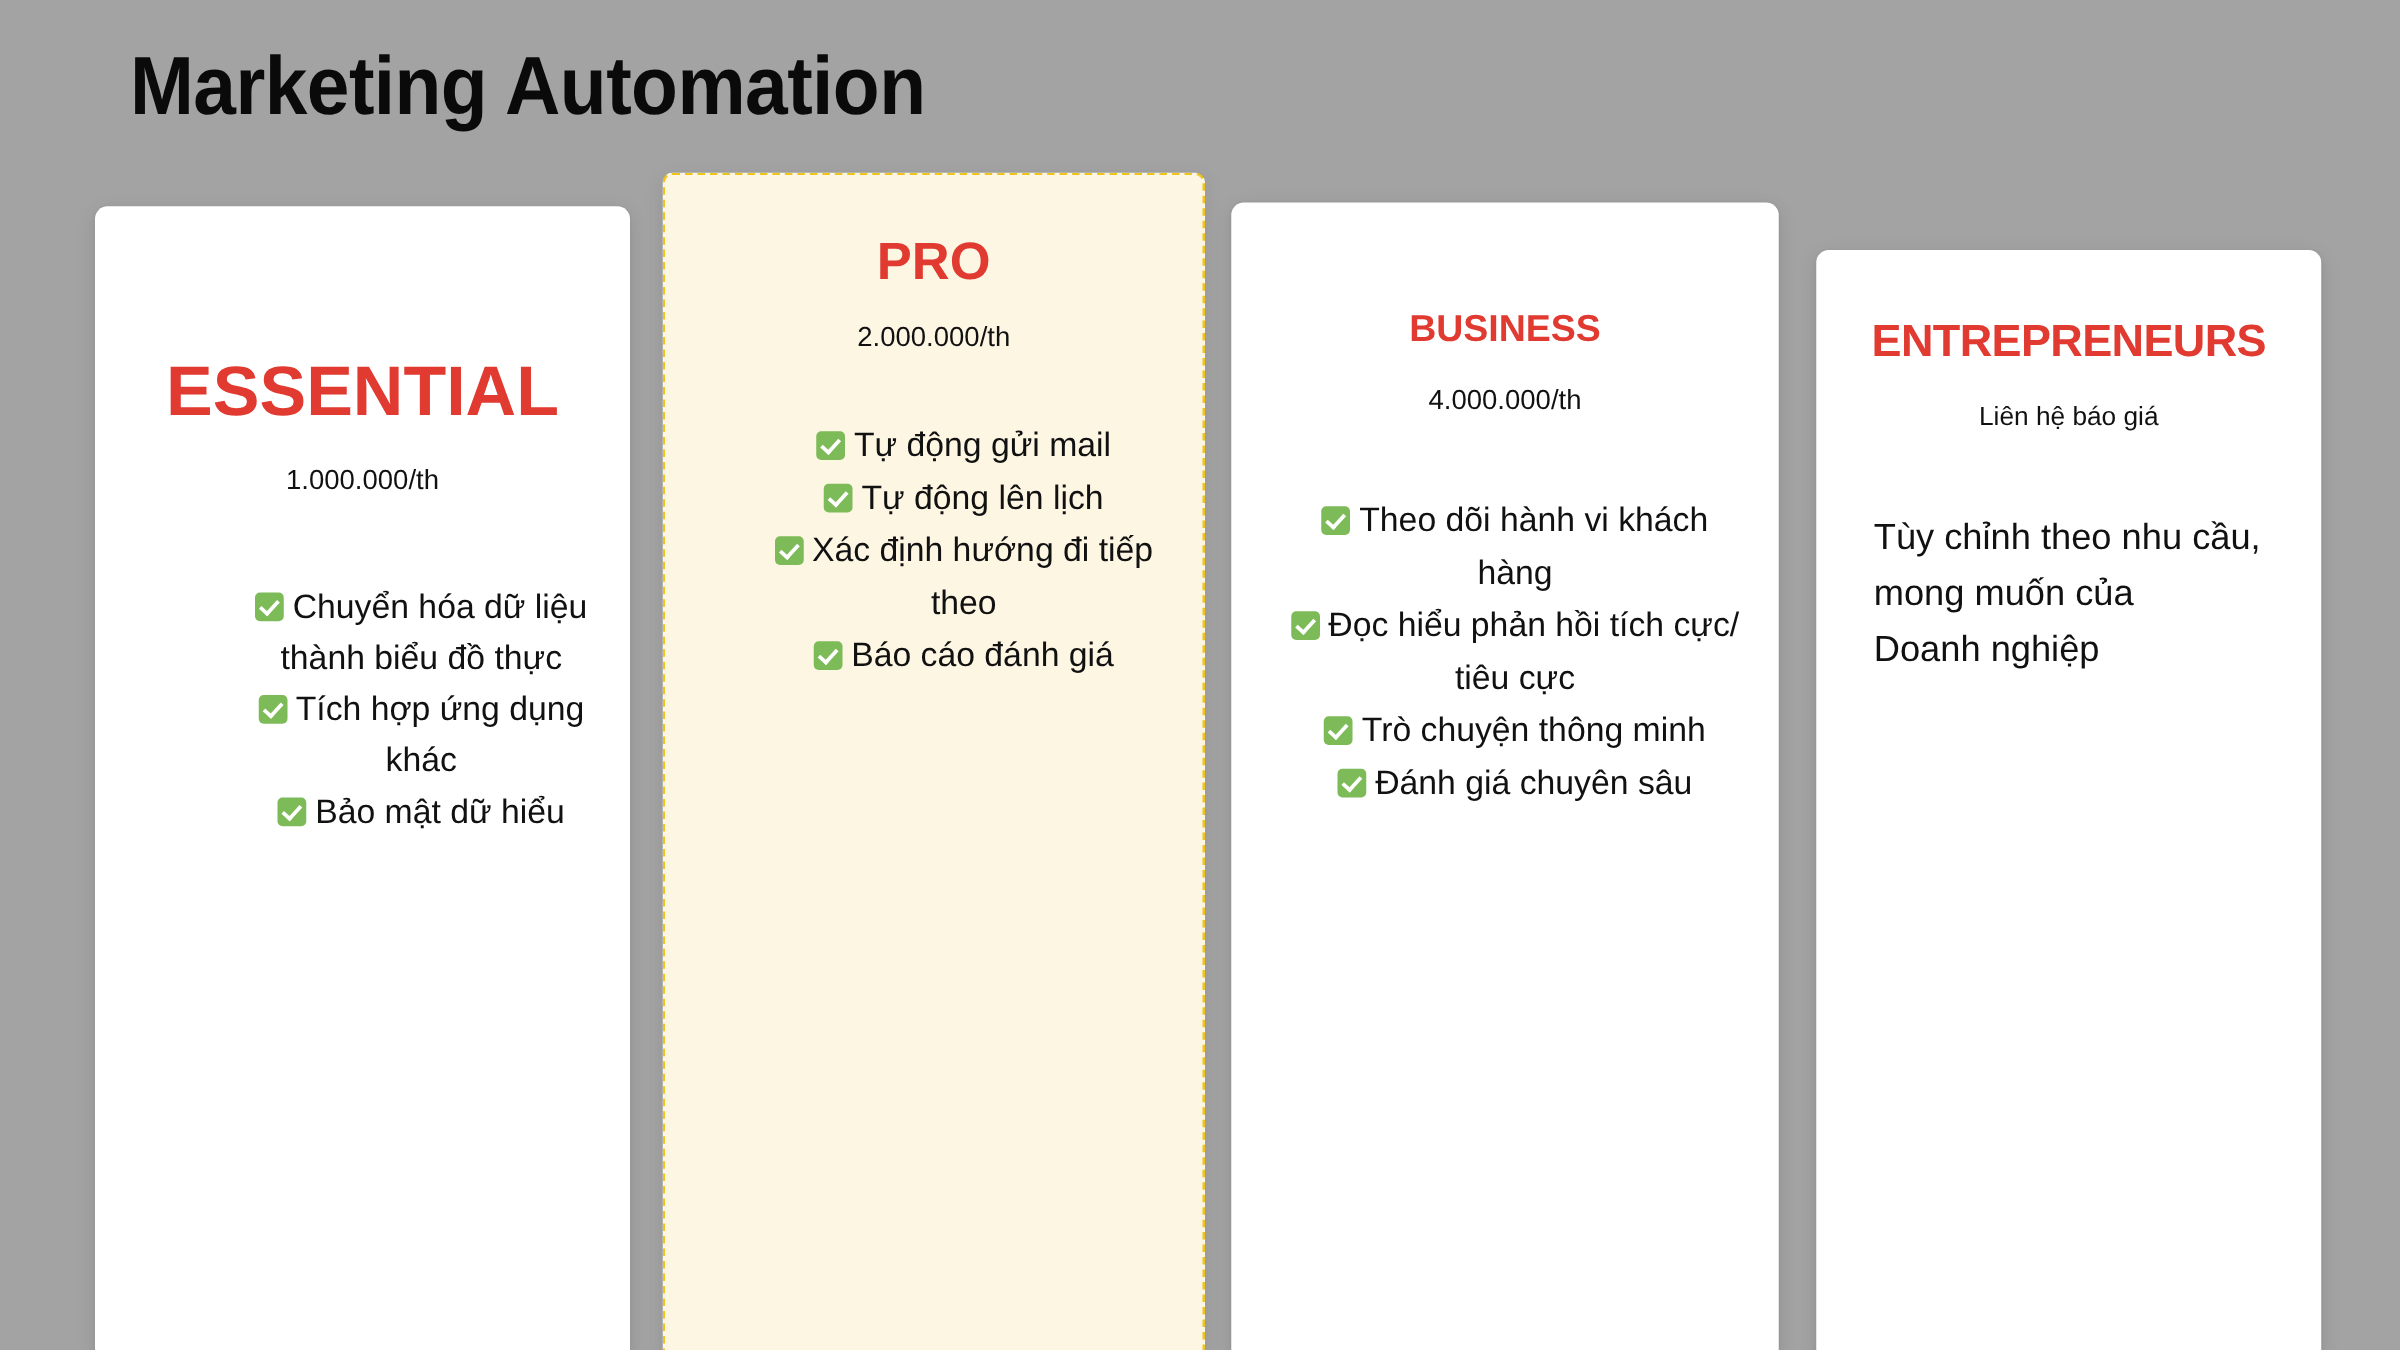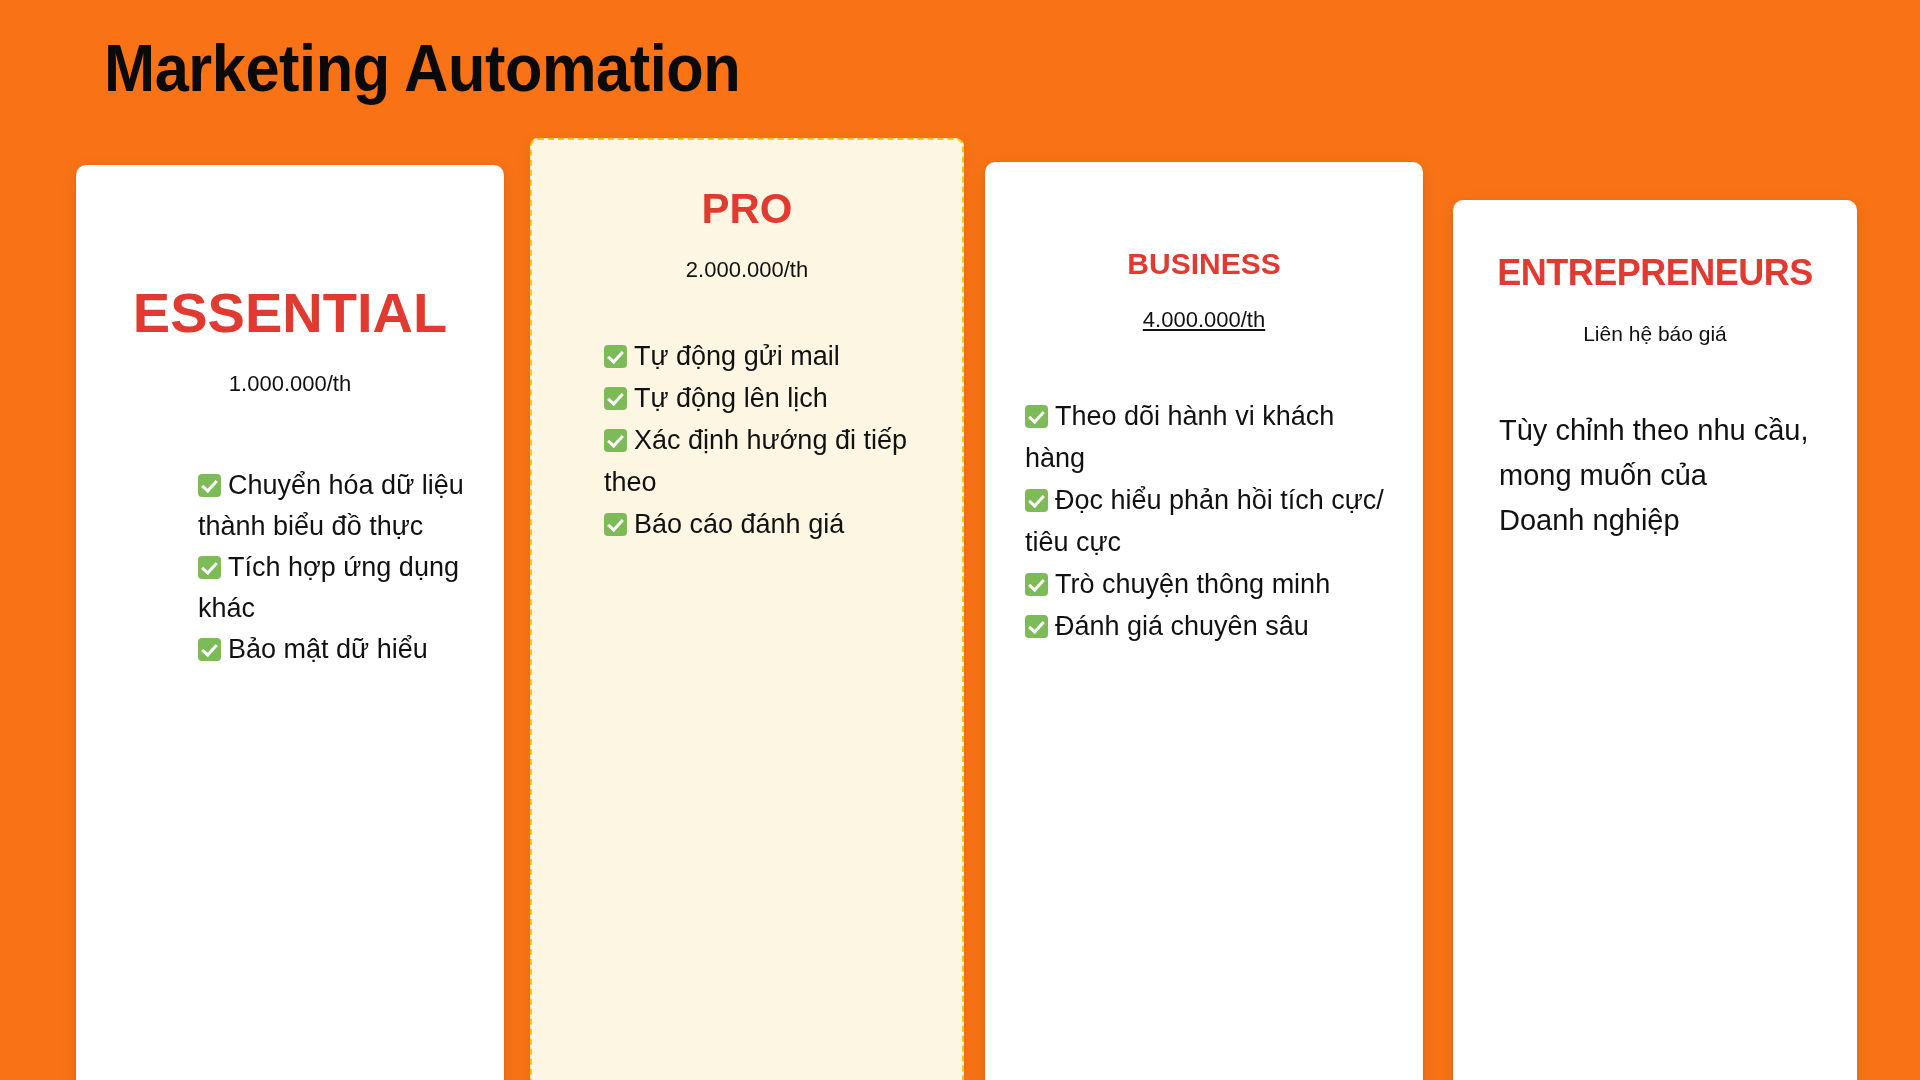--- a/index.html
+++ b/index.html
@@ -9,21 +9,21 @@
     height: 1080px;
     overflow: hidden;
     background: #f4f4f4;
     font-family: "Liberation Sans", sans-serif;
   }
 
   #stage {
     position: relative;
     width: 1920px;
     height: 1080px;
-    background: #f97316;
+    background: #a3a3a3;
   }
 
   
   .page-title {
     position: absolute;
     left: 104px;
     top: 30px;
     font-family: "Liberation Sans", sans-serif;
     font-size: 66px;
     font-weight: bold;
@@ -92,21 +92,21 @@
 
   .plan-price {
     text-align: center;
     font-family: "Liberation Sans", sans-serif;
     font-size: 22px;
     color: #111111;
   }
 
   .card-essential .plan-price { margin-top: 26px; }
   .card-pro .plan-price { margin-top: 24px; }
-  .card-business .plan-price { margin-top: 26px; text-decoration: underline; }
+  .card-business .plan-price { margin-top: 26px; }
   .card-entrepreneurs .plan-price { margin-top: 28px; font-size: 21px; }
 
   
   .feature-list {
     list-style: none;
     margin: 0;
     padding: 0;
     font-family: "Liberation Sans", sans-serif;
     color: #111111;
   }
@@ -128,20 +128,21 @@
   .card-business .feature-list {
     margin: 62px 0 0 0;
     padding: 0 24px 0 40px;
     font-size: 27px;
     line-height: 42px;
   }
 
   .feature-item {
     display: block;
     text-indent: 0;
+    text-align: center;
   }
 
   .check-icon {
     display: inline-block;
     width: 23px;
     height: 23px;
     border-radius: 4px;
     background: #7dba58;
     position: relative;
     vertical-align: -3px;

